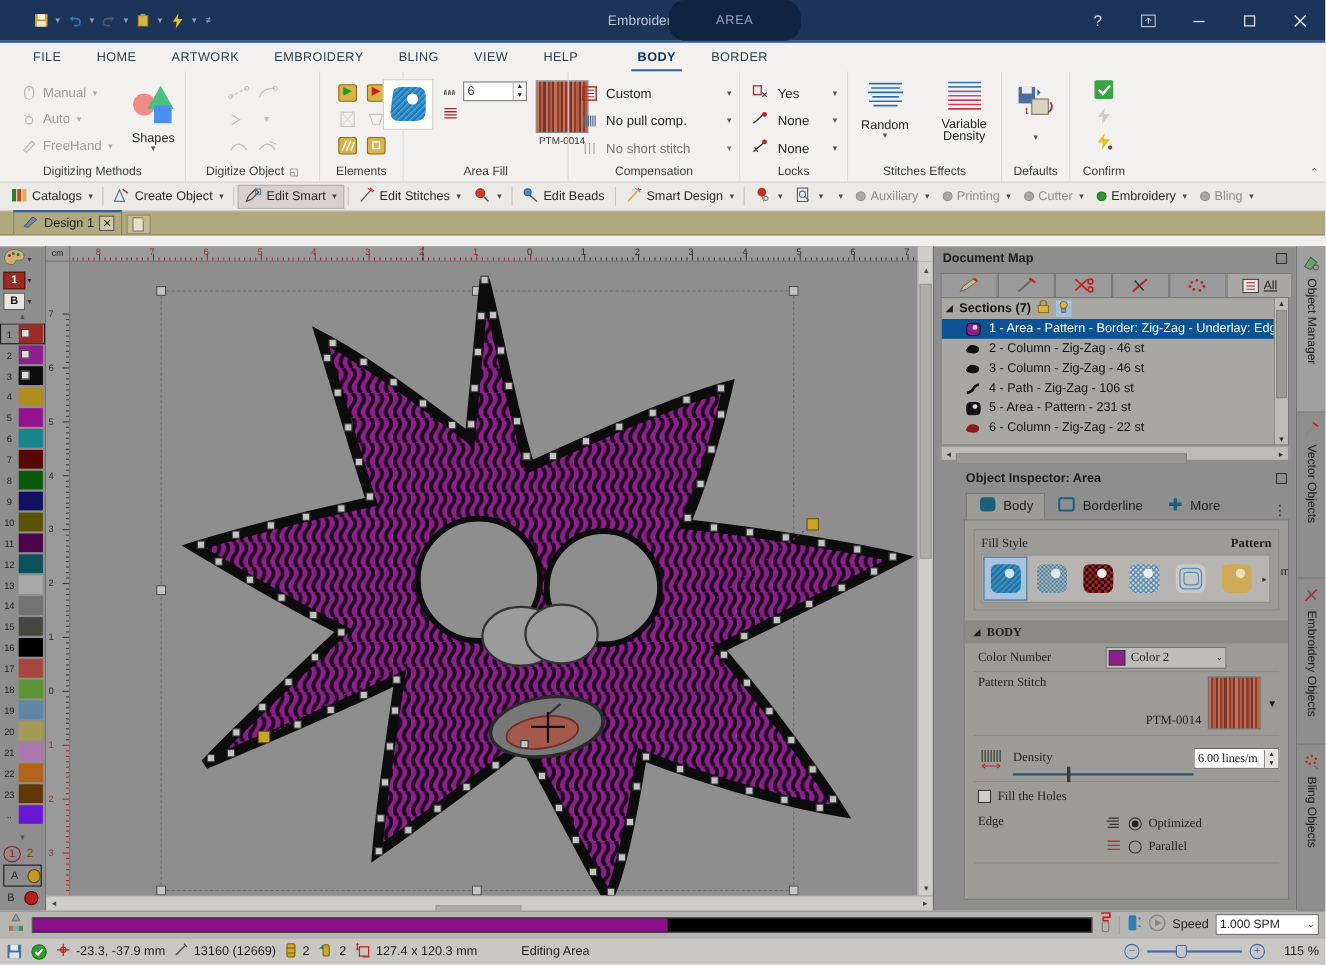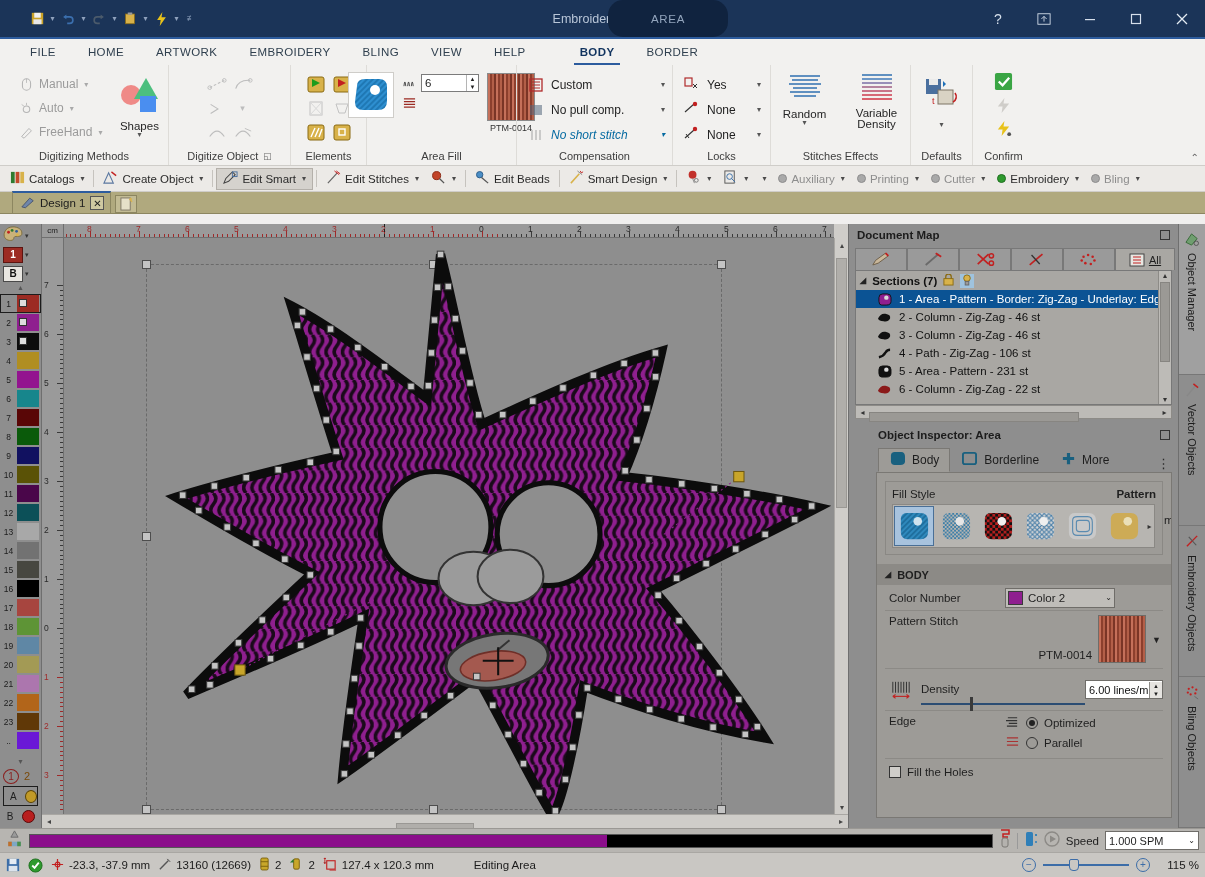--- a/index.html
+++ b/index.html
@@ -72,21 +72,21 @@
     width:100%; height:100%;
     background:
       repeating-linear-gradient(90deg, #c5705a 0 2px, #8c3f2d 2px 4px, #b35f48 4px 6px, #7a3526 6px 8px);
   }
   .pat-label { font-size:9px; text-align:center; margin-top:2px; color:#333; }
 
   .comprow { display:flex; align-items:center; height:25px; gap:6px; }
   .comprow .ic { width:18px; height:18px; display:flex; align-items:center; justify-content:center; }
   .comprow .txt { font-size:12px; width:104px; }
   .comprow .cv { font-size:8px; color:#555; }
-  .comprow.dim .txt, .comprow.dim .cv { color:#0369a1;font-style:italic; }
+  .comprow.dim .txt, .comprow.dim .cv { color:#737373; }
 
   .lockrow { display:flex; align-items:center; height:25px; gap:6px; }
   .lockrow .txt { font-size:12px; width:44px; }
   .lockrow .cv { font-size:8px; color:#555; }
 
   .ribbon-collapse { position:absolute; right:6px; bottom:2px; font-size:10px; color:#5e5e5e; }
 
   
   .toolbar2 { height:26px; background:#eceae7; display:flex; align-items:center;
               border-bottom:1px solid #cfcdc9; padding-left:4px; overflow:hidden; }
@@ -191,21 +191,21 @@
                display:flex; align-items:center; }
 
   .oi { flex:1; display:flex; flex-direction:column;padding-left:21px; }
   .oi-tabs { display:flex; align-items:flex-end; height:26px; padding-left:8px; position:relative; }
   .oitab { height:24px; display:flex; align-items:center; gap:6px; padding:0 10px;
            font-size:12px; color:#1d1d1d; border:1px solid transparent; }
   .oitab.active { background:#9d9b97; border-color:#7a7874; border-bottom-color:#9d9b97; }
   .oi-kebab { position:absolute; right:8px; bottom:4px; color:#2a2a2a; font-size:13px;
               letter-spacing:0; line-height:9px; }
   .oi-body { flex:1; background:#9d9b97; margin:0 6px 0 6px; border:1px solid #7a7874;
-             padding:8px; overflow:hidden; }
+             padding:8px; overflow:hidden;font-family:Liberation Serif, serif; }
 
   .fillstyle-box { border:1px solid #8a8884; padding:6px; }
   .fs-head { display:flex; justify-content:space-between; align-items:center;
              font-size:11.5px; margin-bottom:4px; }
   .fs-head .pat { font-weight:bold; }
   .fs-strip { display:flex; align-items:center; }
   .fs-items { display:flex; background:#b7b5b1; border:1px solid #8a8884; }
   .fs-item { width:38px; height:38px; margin:2px; display:flex; align-items:center;
              justify-content:center; }
   .fs-item.sel { background:#a8c3de; outline:1px solid #4a6f96; }
@@ -1708,45 +1708,45 @@
             </span>
             <span class="spin">
               <span class="v">6.00 lines/m</span>
               <span class="btns">
                   <div>▲</div>
                   <div>▼</div>
                 </span>
             </span>
           </div>
 
+          <div class="prow" style="border-bottom:none;">
+            <span class="chk" style="margin-left:4px;margin-right:6px;"></span>
+            <span>Fill the Holes</span>
+          </div>
+
           <div class="prow" style="height:48px;align-items:flex-start;padding-top:4px;">
             <span class="lab">Edge</span>
             <span style="flex:1;display:flex;flex-direction:column;gap:5px;">
               <span style="display:flex;align-items:center;gap:6px;">
                 <span><svg width="15" height="13" viewBox="0 0 16 14">
                       <path d="M3 3 H13 M1 6 H13 M4 9 H13 M2 12 H13" stroke="#333" stroke-width="1.2"></path>
                     </svg></span>
                 <span class="radio">
                     <span class="d"></span>
                   </span>
                 <span>Optimized</span>
               </span>
               <span style="display:flex;align-items:center;gap:6px;">
                 <span><svg width="15" height="13" viewBox="0 0 16 14">
                       <path d="M2 3 H14 M2 7 H14 M2 11 H14" stroke="#a33" stroke-width="1.3"></path>
                     </svg></span>
                 <span class="radio"></span>
                 <span>Parallel</span>
               </span>
             </span>
-          </div>
-
-          <div class="prow" style="border-bottom:none;">
-            <span class="chk" style="margin-left:4px;margin-right:6px;"></span>
-            <span>Fill the Holes</span>
           </div>
         </div>
         <div style="height:10px;"></div>
       </div>
     </div>
 
     <div class="vtabs">
       <div class="vtab active">
         <span><svg width="15" height="15" viewBox="0 0 16 16">
               <path d="M1 11 L7 2 L13 7 L7 14 Z" fill="#6f9e6f" stroke="#3a6a3a"></path>

